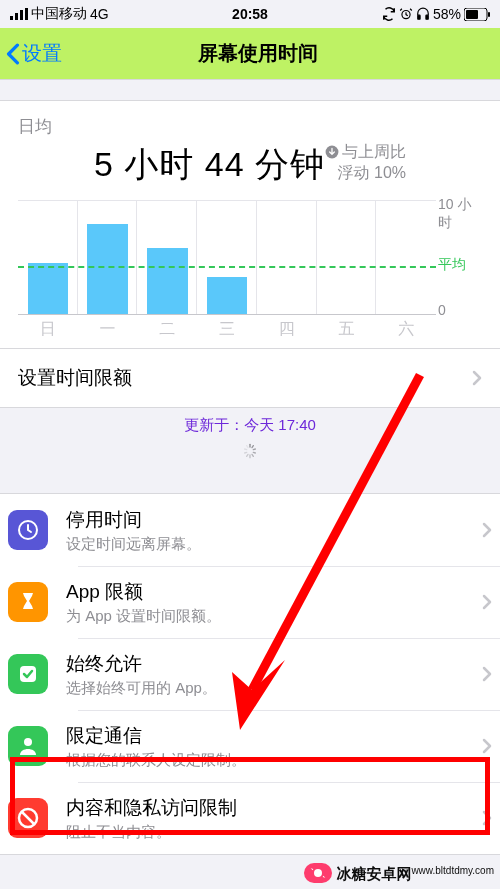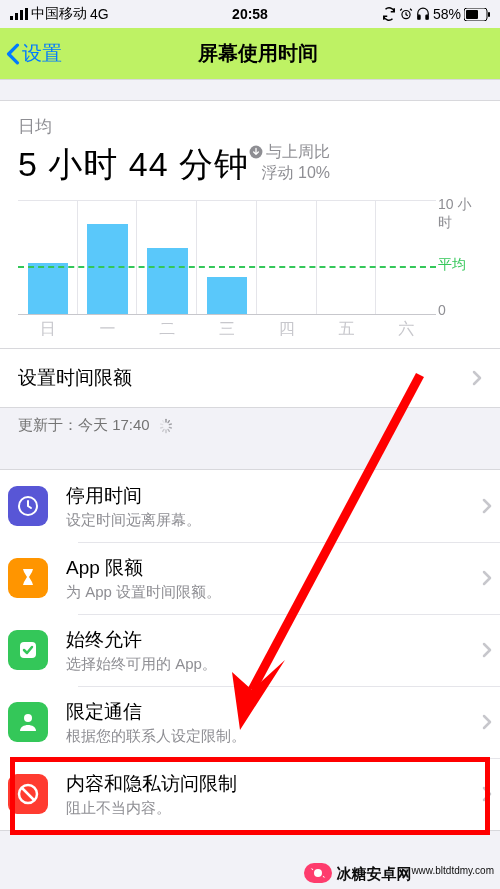--- a/index.html
+++ b/index.html
@@ -11,40 +11,40 @@
     .sb-right { display:flex; align-items:center; gap:3px; flex:1; justify-content:flex-end; }
     .sb-right svg { flex-shrink:0; }
 
     .navbar { height:52px; display:flex; align-items:center; position:relative; background:#bef264; border-bottom:1px solid #d8d8dc; }
     .nav-back { display:flex; align-items:center; color:#007aff; font-size:20px; padding-left:6px; }
     .nav-back svg { margin-right:2px; }
     .nav-title { position:absolute; left:16px; right:0; text-align:center; font-size:20px; font-weight:600; pointer-events:none; }
 
     .summary-card { background:#fff; margin-top:20px; border-top:1px solid #d8d8dc; border-bottom:1px solid #d8d8dc; padding:14px 18px 8px 18px; position:relative; }
     .avg-label { color:#8e8e93; font-size:17px; margin-bottom:4px; }
-    .avg-row { display:flex; align-items:flex-start; justify-content:flex-start; }
+    .avg-row { display:flex; align-items:flex-start; justify-content:center; }
     .avg-value { font-size:34px; font-weight:400; letter-spacing:1px; }
     .delta { text-align:right; color:#8e8e93; font-size:16px; line-height:1.3; }
     .delta-top { display:flex; align-items:center; justify-content:flex-end; gap:3px; }
 
     .chart-area { position:relative; height:140px; margin-top:12px; }
     .chart-bars { position:absolute; left:0; right:46px; top:0; bottom:25px; display:flex; align-items:flex-end; border-top:1px solid #e5e5ea; border-bottom:1px solid #c7c7cc; }
     .chart-col { flex:1; display:flex; justify-content:center; align-items:flex-end; height:100%; position:relative; }
     .chart-col::after { content:""; position:absolute; right:0; top:0; bottom:0; width:1px; background:#e5e5ea; }
     .chart-col:last-child::after{display:none;}
     .bar { width:68%; background:#5ac8fa; }
     .avg-line { position:absolute; left:0; right:46px; border-top:2px dashed #34c759; top:47%; }
     .y-top { position:absolute; right:0; top:-4px; font-size:14px; color:#8e8e93; width:44px; text-align:left; }
     .y-avg { position:absolute; right:0; top:40%; font-size:14px; color:#34c759; width:44px; text-align:left; }
     .y-zero{ position:absolute; right:0; bottom:22px; font-size:14px; color:#8e8e93; width:44px; text-align:left; }
     .x-labels { position:absolute; left:0; right:46px; bottom:0; display:flex; }
     .x-labels span { flex:1; text-align:center; font-size:16px; color:#c7c7cc; }
 
     .row-plain { background:#fff; border-top:1px solid #d8d8dc; border-bottom:1px solid #d8d8dc; padding:16px 18px; display:flex; justify-content:space-between; align-items:center; font-size:19px; }
-    .updated { padding:8px 18px; font-size:15px; color:#737373; display:flex; align-items:center; gap:8px;}
+    .updated { padding:8px 18px; font-size:15px; color:#6d28d9; display:flex; align-items:center; gap:8px;flex-direction:column;}
 
     .list { background:#fff; border-top:1px solid #d8d8dc; border-bottom:1px solid #d8d8dc; margin-top:26px; }
     .list-row { display:flex; align-items:center; padding:12px 8px; position:relative; min-height:72px; }
     .list-row + .list-row::before { content:""; position:absolute; left:78px; right:0; top:0; height:1px; background:#e5e5ea; }
     .icon-box { width:40px; height:40px; border-radius:9px; flex-shrink:0; margin-right:18px; display:flex; align-items:center; justify-content:center; }
     .row-text { flex:1; }
     .row-title { font-size:19px; margin-bottom:2px; }
     .row-sub { font-size:15px; color:#8e8e93; }
     .chevron { color:#c7c7cc; }
 

